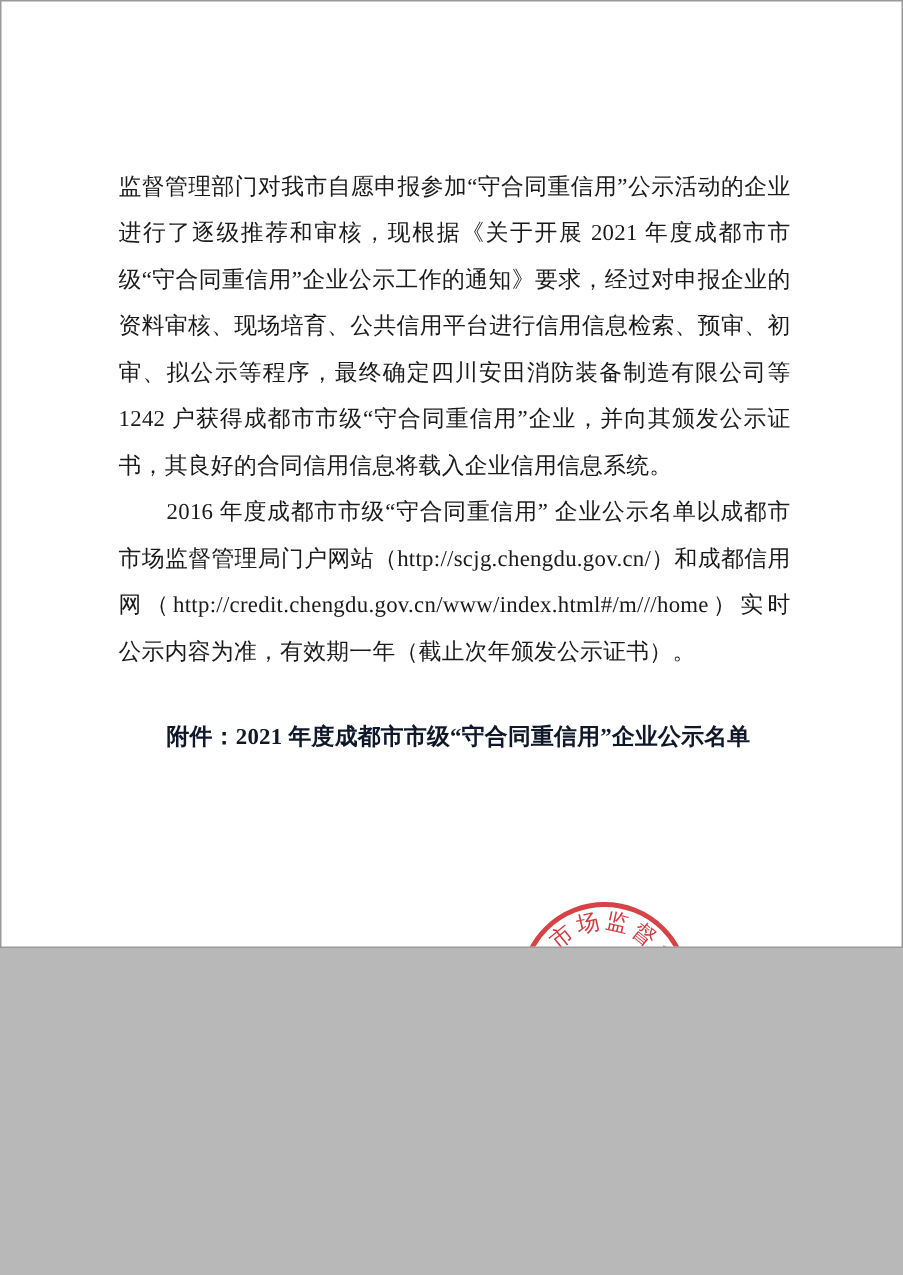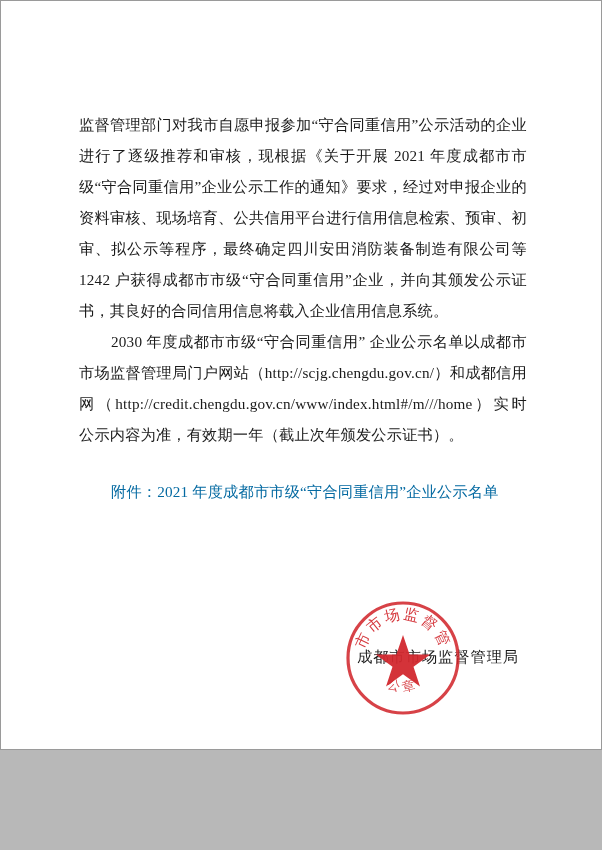--- a/index.html
+++ b/index.html
@@ -8,21 +8,21 @@
     background: #b8b8b8;
   }
   body {
     width: 602px;
     height: 850px;
     font-family: "Liberation Serif", serif;
   }
   .page {
     position: relative;
     width: 602px;
-    height: 750px;
+    height: 632px;
     background: #ffffff;
     box-sizing: border-box;
     border: 1px solid #9a9a9a;
     overflow: hidden;
   }
   .content {
     position: absolute;
     left: 78px;
     top: 108px;
     width: 448px;
@@ -35,24 +35,25 @@
     text-justify: inter-ideograph;
     margin: 0 0 0 0;
     letter-spacing: 0.2px;
   }
   .indent2 {
     text-indent: 32px;
   }
   .attach {
     font-size: 15.2px;
     line-height: 31px;
-    color: #0369a1;
+    color: #0f172a;
     margin-top: 26px;
     text-indent: 32px;
     letter-spacing: 0.2px;
+    font-weight: bold;
   }
   .sign-block {
     position: absolute;
     right: 76px;
     top: 640px;
     width: 240px;
     text-align: right;
     font-size: 15.2px;
     line-height: 31px;
     color: #1a1a1a;
@@ -81,21 +82,21 @@
     letter-spacing: 1px;
   }
 </style>
 </head>
 <body>
 
 <div class="page">
 
   <div class="content">
     <p class="para">监督管理部门对我市自愿申报参加“守合同重信用”公示活动的企业进行了逐级推荐和审核，现根据《关于开展 2021 年度成都市市级“守合同重信用”企业公示工作的通知》要求，经过对申报企业的资料审核、现场培育、公共信用平台进行信用信息检索、预审、初审、拟公示等程序，最终确定四川安田消防装备制造有限公司等 1242 户获得成都市市级“守合同重信用”企业，并向其颁发公示证书，其良好的合同信用信息将载入企业信用信息系统。</p>
-    <p class="para indent2">2030 年度成都市市级“守合同重信用” 企业公示名单以成都市市场监督管理局门户网站（http://scjg.chengdu.gov.cn/）和成都信用网（http://credit.chengdu.gov.cn/www/index.html#/m///home）实时公示内容为准，有效期一年（截止次年颁发公示证书）。</p>
+    <p class="para indent2">2016 年度成都市市级“守合同重信用” 企业公示名单以成都市市场监督管理局门户网站（http://scjg.chengdu.gov.cn/）和成都信用网（http://credit.chengdu.gov.cn/www/index.html#/m///home）实时公示内容为准，有效期一年（截止次年颁发公示证书）。</p>
     <p class="attach">附件：2021 年度成都市市级“守合同重信用”企业公示名单</p>
   </div>
 
   <div class="sign-block">
     <span class="sign-line">成都市市场监督管理局</span>
   </div>
 
   <div class="seal">
     <svg width="118" height="118" viewBox="0 0 118 118" xmlns="http://www.w3.org/2000/svg">
       <defs>

